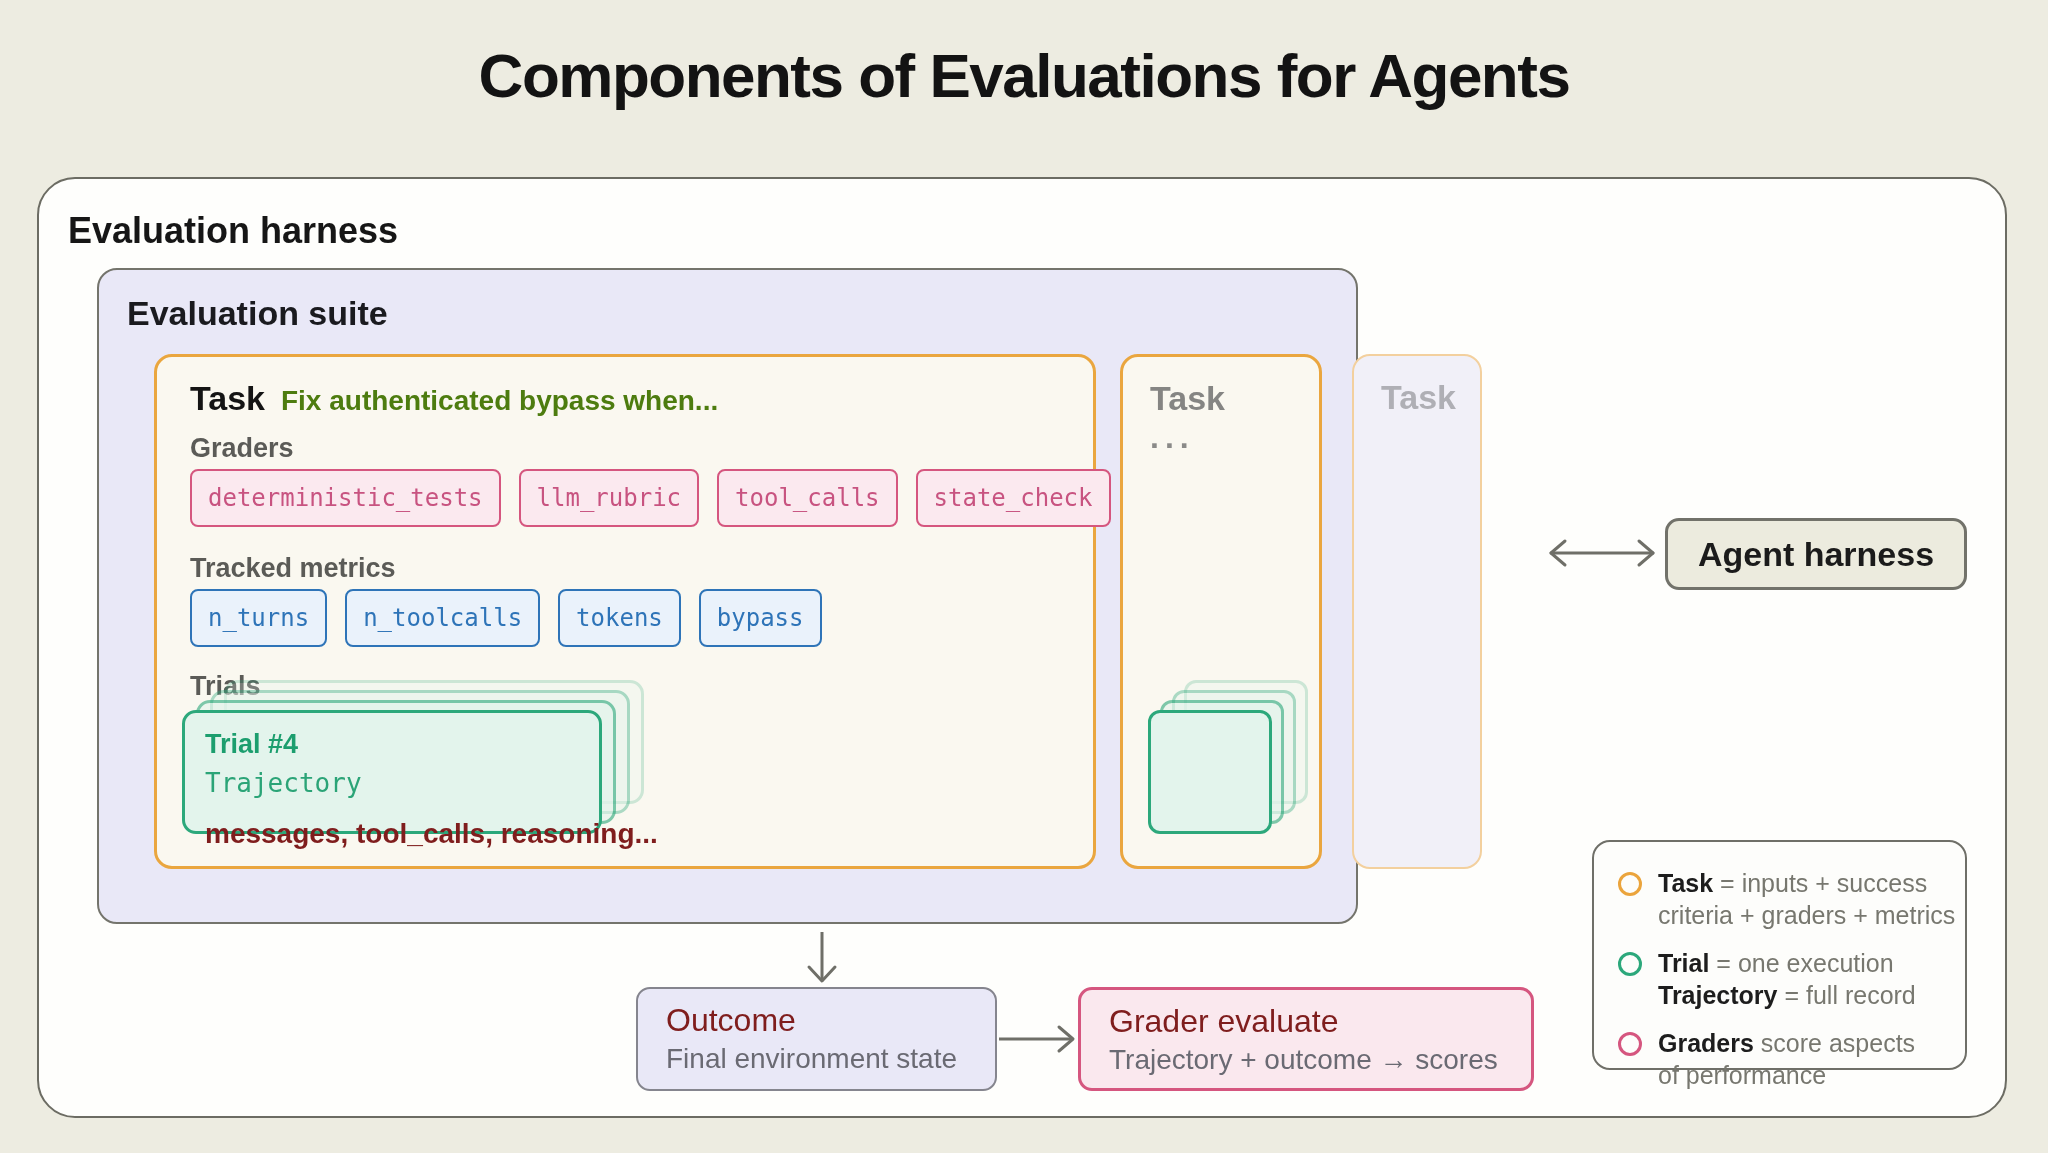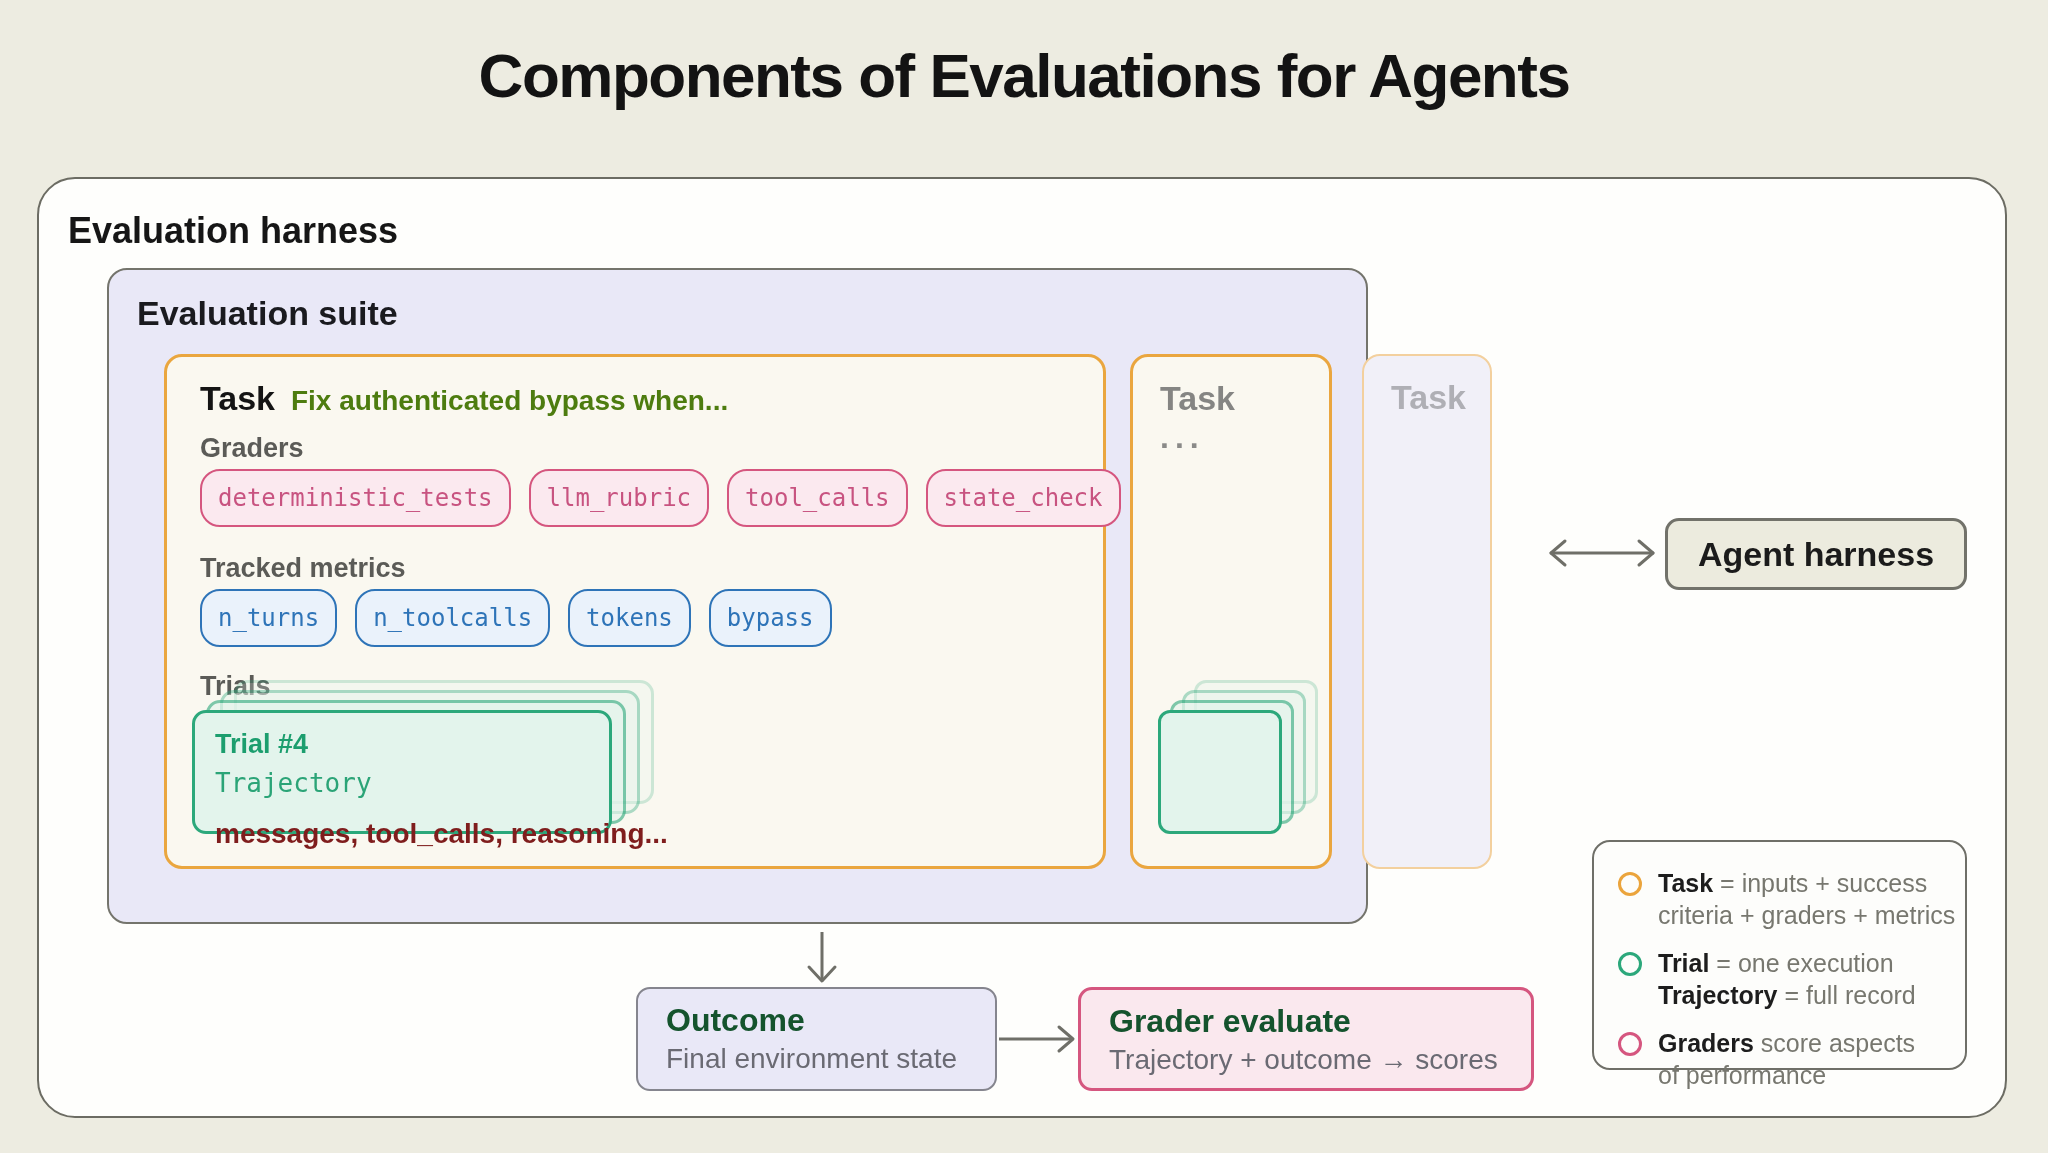--- a/index.html
+++ b/index.html
@@ -6,21 +6,21 @@
   .canvas{position:relative;width:2048px;height:1153px;background:#EDECE1;overflow:hidden;
           font-family:"Liberation Sans",sans-serif;color:#161616;}
 
   .title{position:absolute;top:40px;left:0;width:100%;text-align:center;
          font-size:62px;font-weight:bold;letter-spacing:-1.5px;color:#131313;}
 
   .outer-box{position:absolute;left:37px;top:177px;width:1970px;height:941px;
              background:#FEFEFC;border:2.5px solid #6C6C63;border-radius:38px;box-sizing:border-box;}
   .harness-label{position:absolute;left:68px;top:210px;font-size:36px;font-weight:bold;color:#161616;}
 
-  .suite-box{position:absolute;left:107px;top:268px;width:1261px;height:656px;
+  .suite-box{position:absolute;left:97px;top:268px;width:1261px;height:656px;
              background:#E9E8F7;border:2px solid #74746C;border-radius:20px;box-sizing:border-box;}
   .suite-label{position:absolute;left:28px;top:24px;font-size:34px;font-weight:bold;color:#1A1A1F;}
 
   .task-box{position:absolute;background:#FAF8F0;border:3px solid #EAA63F;border-radius:18px;box-sizing:border-box;}
   .task-main{left:55px;top:84px;width:942px;height:515px;}
   .task-2{left:1021px;top:84px;width:202px;height:515px;}
   .task-3{left:1253px;top:84px;width:130px;height:515px;background:#F1F0F8;border:2.5px solid #F3D09E;}
 
   .task-header{position:absolute;left:33px;top:22px;display:flex;align-items:baseline;gap:16px;white-space:nowrap;}
   .task-title{font-size:34px;font-weight:bold;color:#141414;}
@@ -28,21 +28,21 @@
   .task-title-gray{position:absolute;left:27px;top:22px;font-size:34px;font-weight:bold;color:#858583;}
   .task-title-faint{position:absolute;left:27px;top:22px;font-size:34px;font-weight:bold;color:#AFAFB5;}
   .task-dots{position:absolute;left:27px;top:62px;font-size:32px;font-weight:bold;color:#8A8A88;letter-spacing:6px;}
 
   .section-label{position:absolute;left:33px;font-size:27px;font-weight:600;color:#5B5B57;}
   .lbl-graders{top:76px;} .lbl-metrics{top:196px;} .lbl-trials{top:314px;}
 
   .chip-row{position:absolute;left:33px;display:flex;gap:18px;}
   .row-graders{top:112px;} .row-metrics{top:232px;}
   .chip{display:inline-flex;align-items:center;font-family:"DejaVu Sans Mono","Liberation Mono",monospace;
-        font-size:24px;padding:13px 16px;border-radius:20px;border:2.5px solid;white-space:nowrap;}
+        font-size:24px;padding:13px 16px;border-radius:8px;border:2.5px solid;white-space:nowrap;}
   .chip.pink{color:#C85380;border-color:#D5567F;background:#FBE9EF;}
   .chip.blue{color:#2E74B8;border-color:#2E74B8;background:#EAF2FB;}
 
   .stack{position:absolute;left:25px;top:353px;}
   .card{position:absolute;background:#E3F4EC;border:3px solid #2CA87B;border-radius:14px;box-sizing:border-box;}
   .trial-card{width:420px;height:124px;padding:16px 20px;}
   .ghost1{opacity:.6;} .ghost2{opacity:.38;} .ghost3{opacity:.22;}
   .g1{transform:translate(14px,-10px);} .g2{transform:translate(28px,-20px);} .g3{transform:translate(42px,-30px);}
   .trial-title{font-size:27px;font-weight:bold;color:#1C9E6E;}
   .trial-trajectory{font-family:"DejaVu Sans Mono","Liberation Mono",monospace;font-size:26px;color:#2BA477;margin-top:8px;}
@@ -51,21 +51,21 @@
   .sq1{transform:translate(12px,-10px);} .sq2{transform:translate(24px,-20px);} .sq3{transform:translate(36px,-30px);}
 
   .agent-box{position:absolute;left:1665px;top:518px;width:302px;height:72px;background:#ECEBDE;
              border:3px solid #72726A;border-radius:14px;box-sizing:border-box;
              display:flex;align-items:center;justify-content:center;font-size:34px;font-weight:bold;color:#1B1B1B;}
 
   .outcome-box{position:absolute;left:636px;top:987px;width:361px;height:104px;background:#E9E8F7;
                border:2.5px solid #85858E;border-radius:14px;box-sizing:border-box;padding:13px 0 0 28px;}
   .grader-box{position:absolute;left:1078px;top:987px;width:456px;height:104px;background:#FAE8EE;
               border:3px solid #D5567F;border-radius:14px;box-sizing:border-box;padding:13px 0 8px 28px;}
-  .flow-title{font-size:32px;font-weight:bold;color:#14532d;}
+  .flow-title{font-size:32px;font-weight:normal;color:#7f1d1d;}
   .flow-subtitle{font-size:28px;color:#6A6A73;margin-top:4px;white-space:nowrap;}
 
   .legend-box{position:absolute;left:1592px;top:840px;width:375px;height:230px;background:#FDFDFB;
               border:2.5px solid #6F6F68;border-radius:18px;box-sizing:border-box;padding:25px 7px 0 24px;}
   .legend-item{display:flex;gap:16px;margin-bottom:16px;}
   .legend-dot{flex:0 0 auto;width:18px;height:18px;border-radius:50%;border:3.5px solid;margin-top:5px;background:transparent;}
   .legend-text{font-size:25px;line-height:1.28;color:#77776F;}
   .legend-text .lg-b{font-weight:bold;color:#1D1D1D;}
 
   .arrow{position:absolute;}

